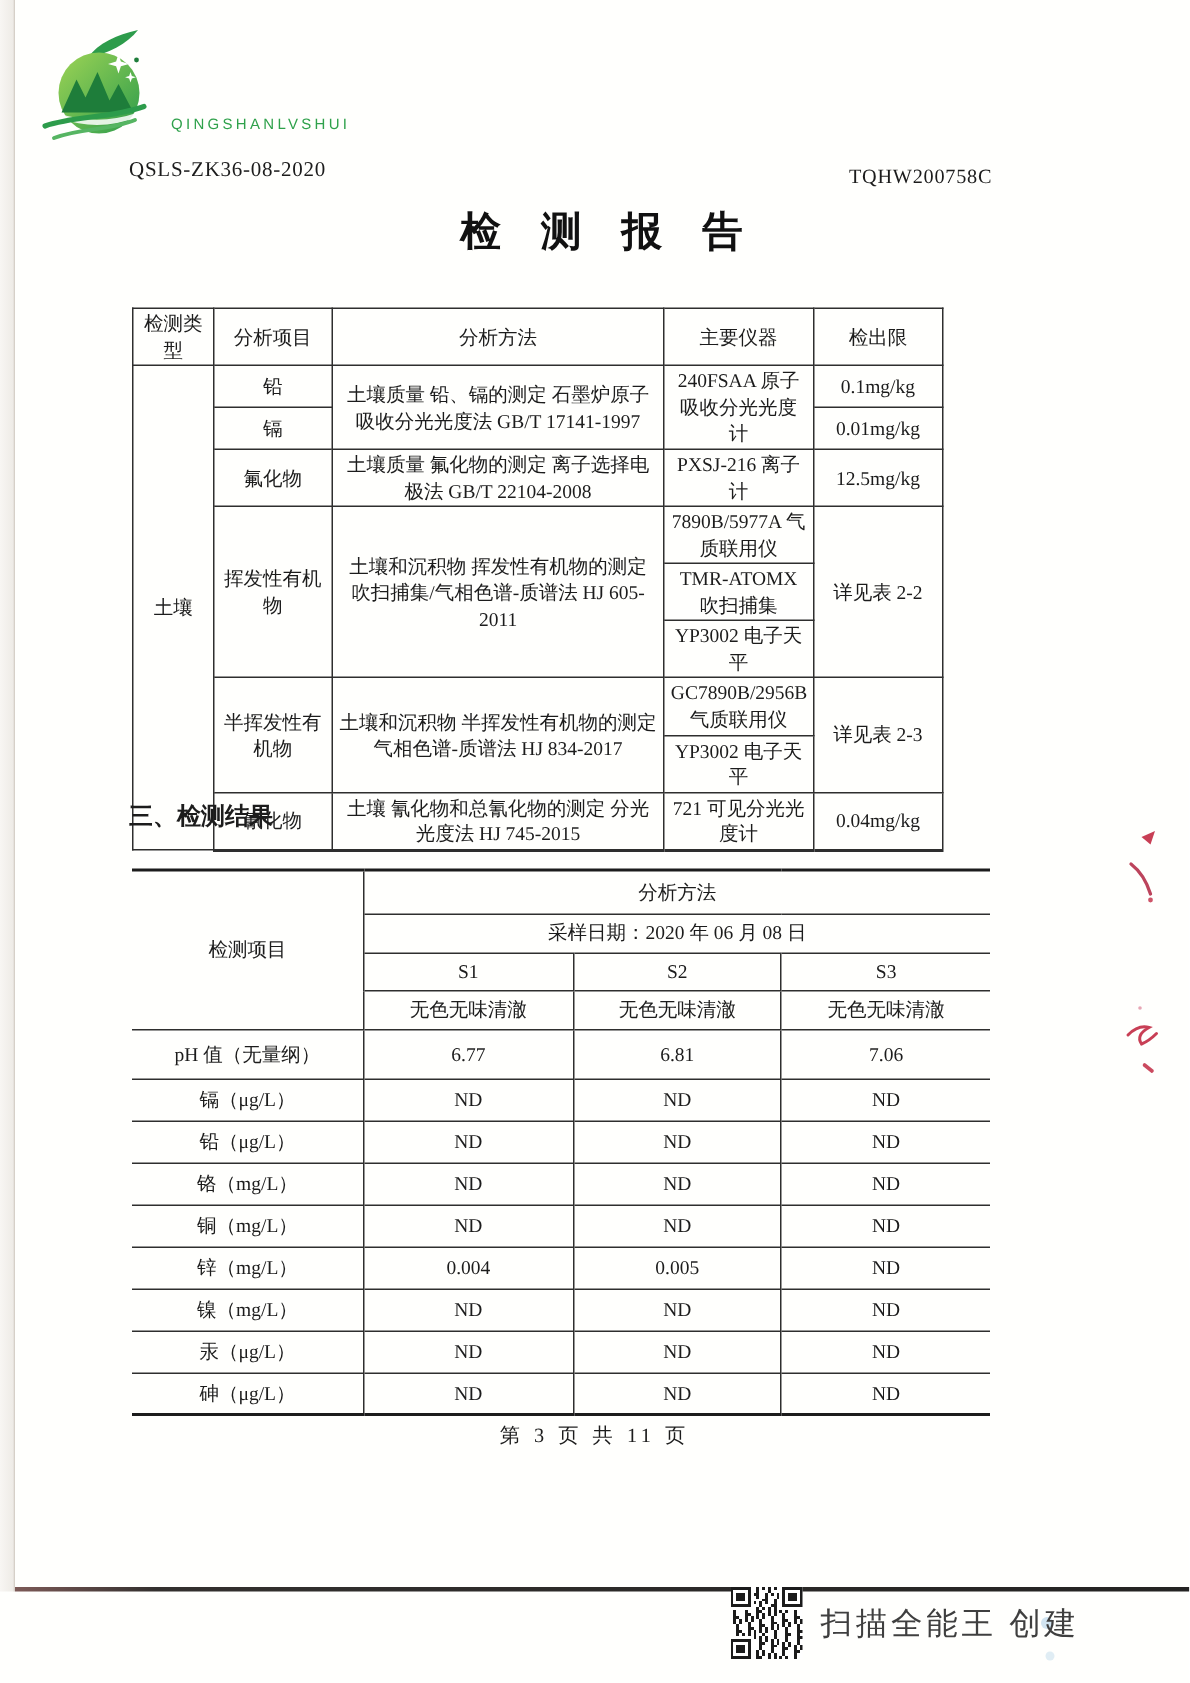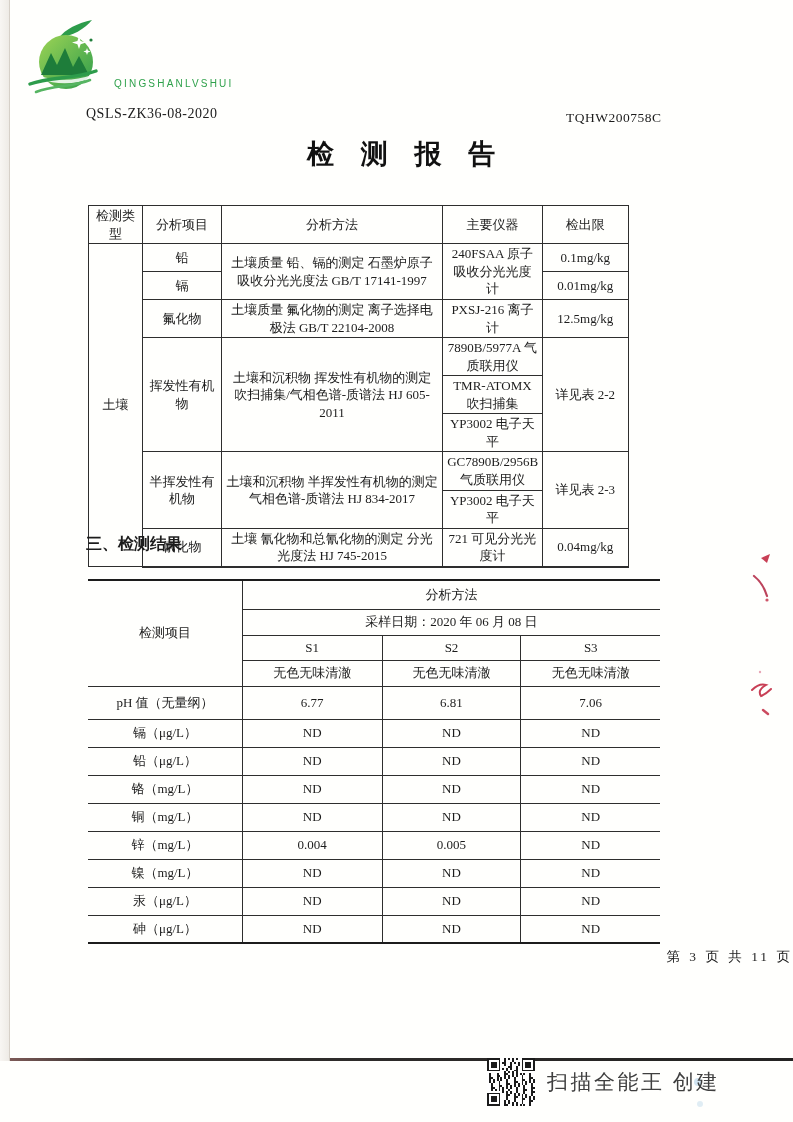--- a/index.html
+++ b/index.html
@@ -36,21 +36,21 @@
   
   .section-heading{position:absolute;left:86px;top:534px;font-size:16px;font-weight:bold;}
   .table-caption{position:absolute;left:88px;top:557px;width:572px;text-align:center;
                  font-size:15px;font-weight:bold;}
   #result-table{position:absolute;left:88px;top:579px;width:572px;}
   #result-table td{border-top:1.4px solid #2e2e2e;}
   #result-table tr.first td{border-top:2.5px solid #1c1c1c;}
   #result-table tr:last-child td{border-bottom:2.5px solid #1c1c1c;}
   #result-table td.vline{border-left:1.2px solid #2e2e2e;}
 
-  .page-footer{position:absolute;left:0;right:0;top:948px;text-align:right;
+  .page-footer{position:absolute;left:0;right:0;top:948px;text-align:center;
                font-size:13.5px;letter-spacing:3px;}
 
   
   .scanmark{position:absolute;left:487px;top:1058px;display:flex;align-items:center;}
   .scanmark-text{margin-left:12px;font-size:21px;color:#3f3f3f;letter-spacing:2.5px;
                  font-family:"Liberation Sans",sans-serif;text-align:right;}
 
   .red-marks{position:absolute;left:746px;top:550px;}
   .blue-speck{position:absolute;left:691px;top:1074px;}
 </style>

